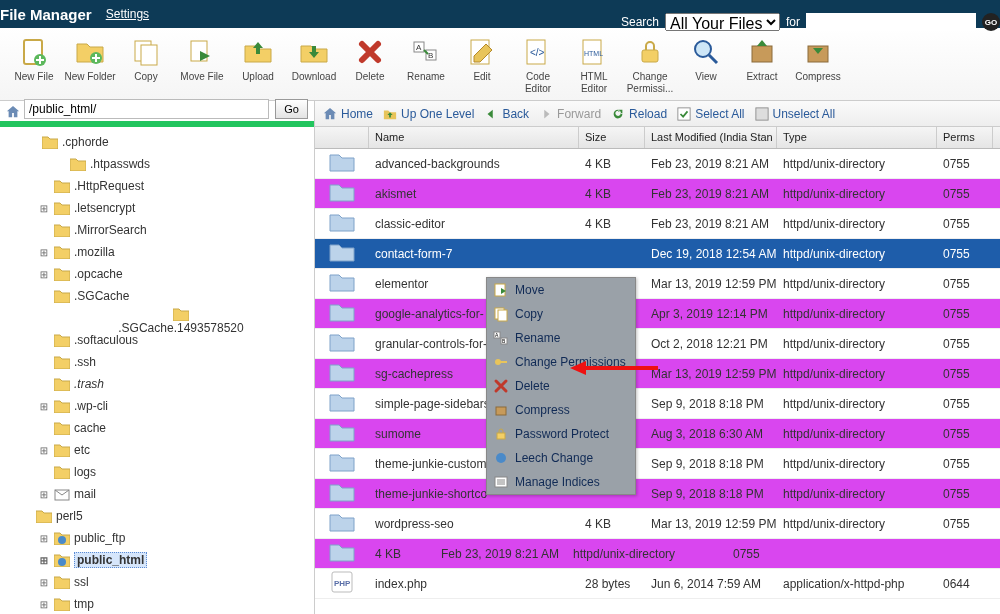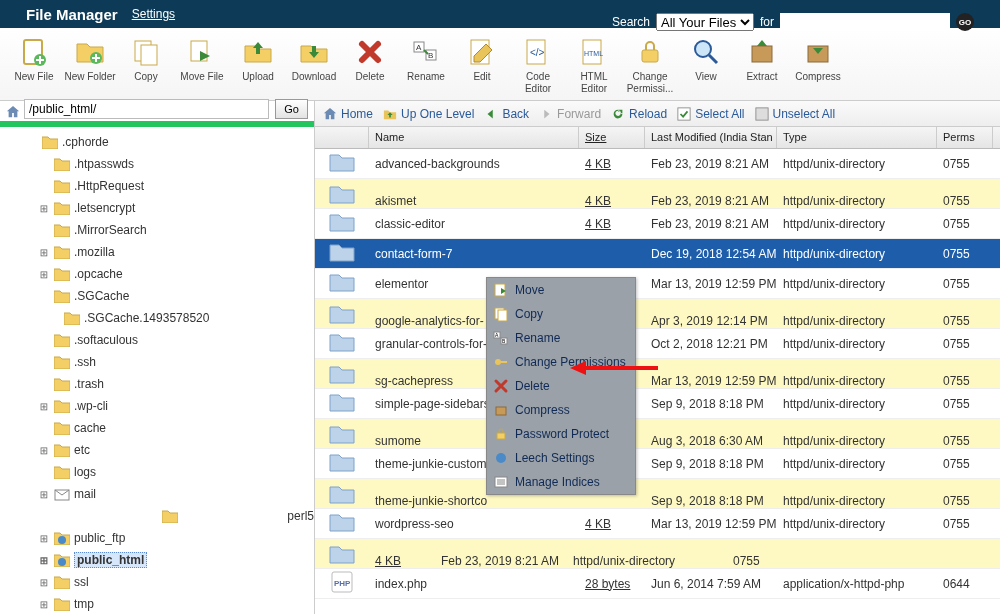--- a/index.html
+++ b/index.html
@@ -1,23 +1,23 @@
 <!DOCTYPE html>
 <html><head>
 <meta charset="utf-8">
 <style>
 * { box-sizing: border-box; margin: 0; padding: 0; }
 body { font-family: Arial, sans-serif; font-size: 12px; color: #333; background: #fff; width: 1000px; height: 614px; overflow: hidden; }
 
 
-.topbar { background: #0d3a56; color: #fff; height: 28px; display: flex; align-items: center; padding: 0 26px; }
+.topbar { background: #0d3a56; color: #fff; height: 28px; display: flex; align-items: center; padding: 0 0; }
 .topbar .title { font-weight: bold; font-size: 15px; }
 .topbar .settings { margin-left: 14px; text-decoration: underline; font-size: 12px; cursor: pointer; }
 .topbar .search-area { margin-left: auto; display: flex; align-items: center; gap: 6px; margin-top: 16px; }
-.topbar select { font-size: 13px; height: 18px; }
+.topbar select { font-size: 16px; height: 18px; }
 .topbar .search-field { width: 170px; height: 18px; background: #fff; border: none; font-size: 11px; padding: 0 4px; }
 .go-btn { width: 18px; height: 18px; border-radius: 50%; background: #222; color: #fff; display: flex; align-items: center; justify-content: center; font-size: 8px; font-weight: bold; cursor: pointer; }
 
 
 .toolbar { display: flex; align-items: flex-start; padding: 4px 6px 2px; border-bottom: 1px solid #ccc; background: linear-gradient(#fff, #f5f5f5); }
 .tbtn { display: flex; flex-direction: column; align-items: center; justify-content: flex-start; width: 52px; margin: 0 2px; padding: 4px 0; font-size: 10px; color: #444; cursor: pointer; text-align: center; line-height: 1.15; border-radius: 3px; }
 .tbtn .ticon { width: 32px; height: 32px; margin-bottom: 3px; display: flex; align-items: center; justify-content: center; }
 
 
 .pathbar { display: flex; align-items: flex-end; height: 26px; padding: 2px 6px; border-bottom: 6px solid #22c55e; }
@@ -41,28 +41,28 @@
 
 .navbar { height: 26px; display: flex; align-items: center; gap: 10px; padding: 0 8px; border-bottom: 1px solid #ccc; background: linear-gradient(#fafafa,#eee); color: #2a5a9a; font-size: 12px; }
 .navbar .navitem { display: flex; align-items: center; gap: 4px; cursor: pointer; }
 .navbar .navi { width: 14px; height: 14px; display: inline-block; }
 
 
 .file-head { display: flex; height: 22px; background: linear-gradient(#f5f5f5,#e5e5e5); border-bottom: 1px solid #bbb; font-size: 11px; color: #222; }
 .file-head > div { border-right: 1px solid #ccc; padding: 4px 6px; overflow: hidden; white-space: nowrap; }
 .col-icon { width: 54px; }
 .col-name { width: 210px; }
-.col-size { width: 66px; text-decoration: underline; }
+.col-size { width: 66px; }
 .col-date { width: 132px; }
 .col-type { width: 160px; }
 .col-perm { width: 56px; }
 
 .file-rows { overflow: auto; }
 .frow { display: flex; height: 30px; align-items: center; border-bottom: 1px solid #eee; font-size: 12px; color: #333; cursor: pointer; }
-.frow.alt { background: #fef9c3; align-items: flex-end; }
+.frow.alt { background: #d946ef; }
 .frow.selected { background: #1e5daa; color: #fff; }
 .frow > div { padding: 0 6px; overflow: hidden; white-space: nowrap; }
 .frow .col-icon { display: flex; align-items: center; justify-content: center; }
 
 
 .ctxmenu { position: absolute; background: #9aa1a8; border: 1px solid #888; width: 150px; font-size: 12px; box-shadow: 1px 1px 3px rgba(0,0,0,.25); }
 .ctxmenu .ci { display: flex; align-items: center; height: 24px; padding: 0 6px; color: #102a55; cursor: pointer; gap: 6px; }
 .ctxmenu .cic { width: 16px; height: 16px; display: flex; align-items: center; justify-content: center; }
 
 
@@ -238,21 +238,21 @@
       <button class="go">Go</button>
     </div>
     <div class="tree" id="tree">
         <div class="tree-row" style="padding-left: 26px;">
           <span class="twisty"></span>
           <span class="ficon"><svg viewBox="0 0 16 14">
               <path d="M0 2h6l2 2h8v10H0z" fill="#f3cf66" stroke="#c9a948"></path>
             </svg></span>
           <span class="label">.cphorde</span>
         </div>
-        <div class="tree-row" style="padding-left: 38px;">
+        <div class="tree-row" style="padding-left: 38px; margin-left: 16px;">
           <span class="twisty"></span>
           <span class="ficon"><svg viewBox="0 0 16 14">
               <path d="M0 2h6l2 2h8v10H0z" fill="#f3cf66" stroke="#c9a948"></path>
             </svg></span>
           <span class="label">.htpasswds</span>
         </div>
         <div class="tree-row" style="padding-left: 38px;">
           <span class="twisty"></span>
           <span class="ficon"><svg viewBox="0 0 16 14">
               <path d="M0 2h6l2 2h8v10H0z" fill="#f3cf66" stroke="#c9a948"></path>
@@ -287,42 +287,42 @@
             </svg></span>
           <span class="label">.opcache</span>
         </div>
         <div class="tree-row" style="padding-left: 38px;">
           <span class="twisty"></span>
           <span class="ficon"><svg viewBox="0 0 16 14">
               <path d="M0 2h6l2 2h8v10H0z" fill="#f3cf66" stroke="#c9a948"></path>
             </svg></span>
           <span class="label">.SGCache</span>
         </div>
-        <div class="tree-row" style="padding-left: 48px;">
+        <div class="tree-row" style="padding-left: 48px; flex-direction: column;">
           <span class="twisty"></span>
           <span class="ficon"><svg viewBox="0 0 16 14">
               <path d="M0 2h6l2 2h8v10H0z" fill="#f3cf66" stroke="#c9a948"></path>
             </svg></span>
           <span class="label">.SGCache.1493578520</span>
         </div>
         <div class="tree-row" style="padding-left: 38px;">
           <span class="twisty"></span>
           <span class="ficon"><svg viewBox="0 0 16 14">
               <path d="M0 2h6l2 2h8v10H0z" fill="#f3cf66" stroke="#c9a948"></path>
             </svg></span>
           <span class="label">.softaculous</span>
         </div>
         <div class="tree-row" style="padding-left: 38px;">
           <span class="twisty"></span>
           <span class="ficon"><svg viewBox="0 0 16 14">
               <path d="M0 2h6l2 2h8v10H0z" fill="#f3cf66" stroke="#c9a948"></path>
             </svg></span>
           <span class="label">.ssh</span>
         </div>
-        <div class="tree-row" style="padding-left: 38px;">
+        <div class="tree-row" style="padding-left: 38px; font-style: italic;">
           <span class="twisty"></span>
           <span class="ficon"><svg viewBox="0 0 16 14">
               <path d="M0 2h6l2 2h8v10H0z" fill="#f3cf66" stroke="#c9a948"></path>
             </svg></span>
           <span class="label">.trash</span>
         </div>
         <div class="tree-row" style="padding-left: 38px;">
           <span class="twisty">⊞</span>
           <span class="ficon"><svg viewBox="0 0 16 14">
               <path d="M0 2h6l2 2h8v10H0z" fill="#f3cf66" stroke="#c9a948"></path>
@@ -351,21 +351,21 @@
           <span class="label">logs</span>
         </div>
         <div class="tree-row" style="padding-left: 38px;">
           <span class="twisty">⊞</span>
           <span class="ficon"><svg viewBox="0 0 16 14">
               <rect x="1" y="3" width="14" height="10" fill="#fff" stroke="#888"></rect>
               <path d="M1 3l7 5 7-5" fill="none" stroke="#888"></path>
             </svg></span>
           <span class="label">mail</span>
         </div>
-        <div class="tree-row" style="padding-left: 40px; justify-content: space-between;">
+        <div class="tree-row" style="padding-left: 20px;">
           <span class="twisty"></span>
           <span class="ficon"><svg viewBox="0 0 16 14">
               <path d="M0 2h6l2 2h8v10H0z" fill="#f3cf66" stroke="#c9a948"></path>
             </svg></span>
           <span class="label">perl5</span>
         </div>
         <div class="tree-row" style="padding-left: 38px;">
           <span class="twisty">⊞</span>
           <span class="ficon"><svg viewBox="0 0 16 14">
               <path d="M0 2h6l2 2h8v10H0z" fill="#f3cf66" stroke="#c9a948"></path>
@@ -703,21 +703,21 @@
         </svg>
       </span>
       <span>Password Protect</span>
     </div>
     <div class="ci">
       <span class="cic">
         <svg viewBox="0 0 16 16">
           <circle cx="8" cy="8" r="5" fill="#4a8ac9"></circle>
         </svg>
       </span>
-      <span>Leech Settings</span>
+      <span>Leech Change</span>
     </div>
     <div class="ci">
       <span class="cic">
         <svg viewBox="0 0 16 16">
           <rect x="2" y="3" width="12" height="10" fill="#fff" stroke="#888"></rect>
           <path d="M4 6h8M4 8h8M4 10h8" stroke="#888"></path>
         </svg>
       </span>
       <span>Manage Indices</span>
     </div>

